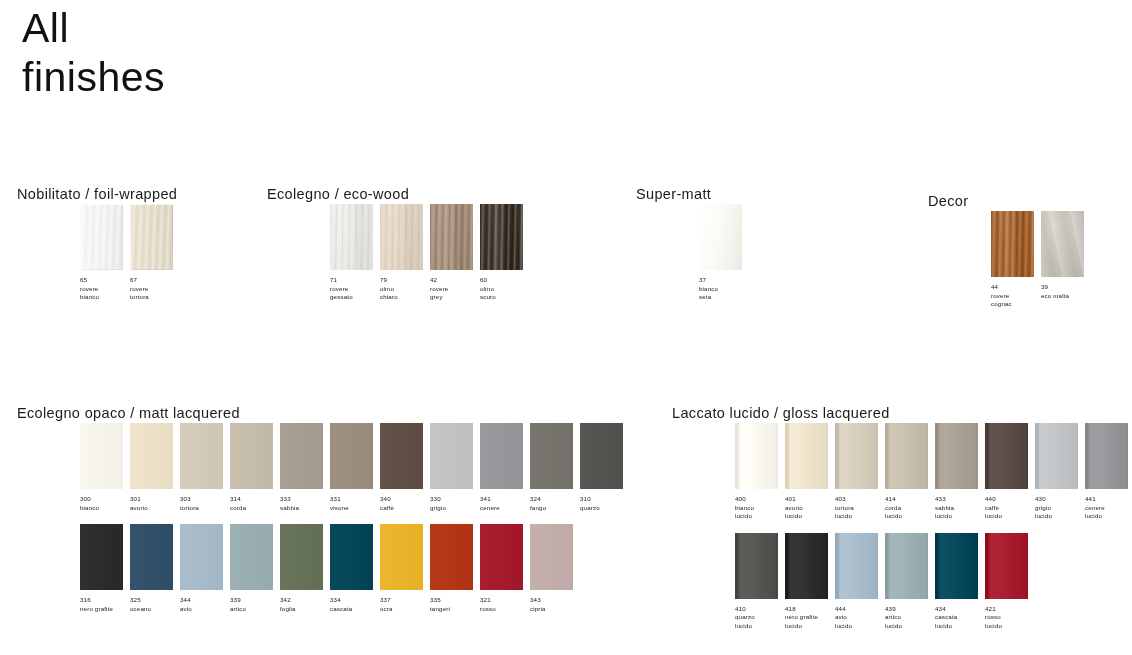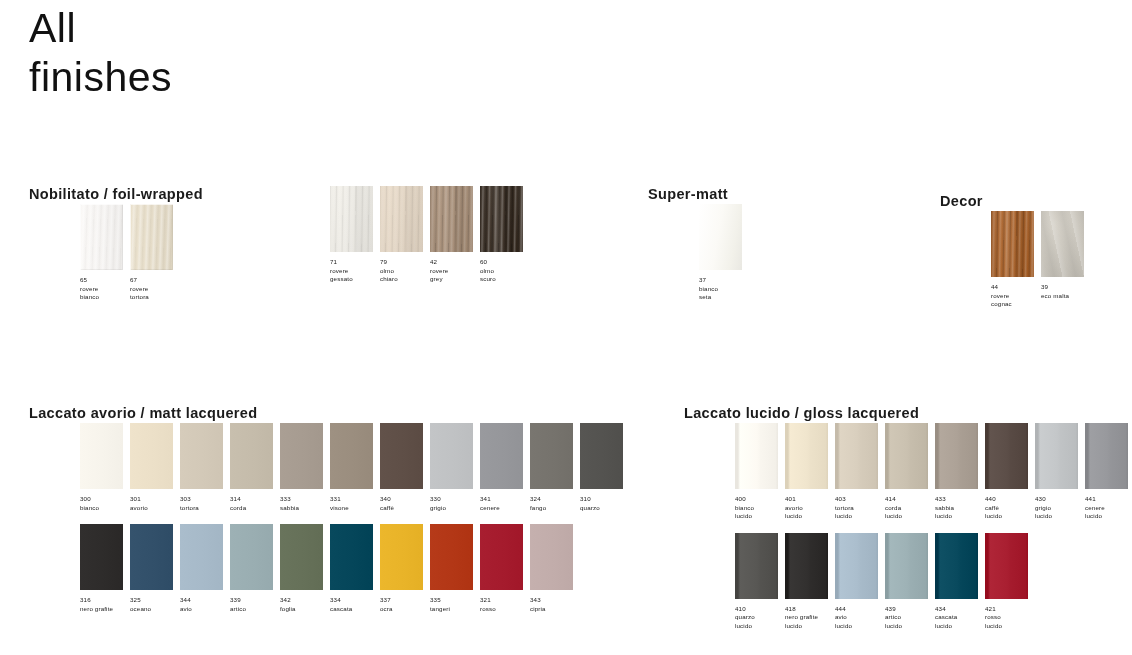--- a/index.html
+++ b/index.html
@@ -12,41 +12,41 @@
     height: 655px;
     position: relative;
     font-family: "Liberation Sans", sans-serif;
     color: #1a1a1a;
     overflow: hidden;
   }
 
   
   #page-title {
     position: absolute;
-    left: 29px;
+    left: 22px;
     top: 4px;
     font-size: 41px;
     line-height: 49px;
     font-weight: 300;
     letter-spacing: 0.5px;
     color: #111111;
     white-space: pre-line;
   }
 
   
   .section {
     position: absolute;
   }
   .section-title {
     font-size: 14.5px;
-    font-weight: 700;
+    font-weight: 400;
     letter-spacing: 0.35px;
     color: #1b1b1b;
     white-space: nowrap;
-    margin: 0 0 0 12px;
+    margin: 0 0 0 0;
     height: 18px;
   }
 
   .swatch-rows {
     position: relative;
   }
   .swatch-row {
     display: flex;
     align-items: flex-start;
   }
@@ -121,20 +121,21 @@
             <span class="swatch-code">67</span>
             <span class="swatch-name">rovere
 tortora</span>
           </div>
         </div>
       </div>
     </div>
 </div>
 
 <div class="section" id="sec-ecolegno">
+  <div class="section-title">Ecolegno / eco-wood</div>
   <div class="swatch-rows">
       <div class="swatch-row indent-row">
         <div class="swatch-cell">
           <div class="swatch-chip" style="background: rgb(236, 234, 228);">
             <div class="sheen" style="background: repeating-linear-gradient(91deg, rgba(0, 0, 0, 0.07) 0px, rgba(0, 0, 0, 0) 1.5px, rgba(255, 255, 255, 0.063) 3px, rgba(0, 0, 0, 0) 5px, rgba(0, 0, 0, 0.043) 6.5px), repeating-linear-gradient(89.3deg, rgba(0, 0, 0, 0.035) 0px, rgba(0, 0, 0, 0) 11px, rgba(255, 255, 255, 0.035) 17px, rgba(0, 0, 0, 0) 26px), linear-gradient(100deg, rgb(248, 246, 240), rgb(236, 234, 228) 48%, rgb(222, 220, 214));"></div>
           </div>
           <div class="swatch-label">
             <span class="swatch-code">71</span>
             <span class="swatch-name">rovere
 gessato</span>
@@ -213,21 +214,21 @@
           <div class="swatch-label">
             <span class="swatch-code">39</span>
             <span class="swatch-name">eco malta</span>
           </div>
         </div>
       </div>
     </div>
 </div>
 
 <div class="section" id="sec-opaco">
-  <div class="section-title">Laccato avorio / matt lacquered</div>
+  <div class="section-title">Ecolegno opaco / matt lacquered</div>
   <div class="swatch-rows">
       <div class="swatch-row indent-row">
         <div class="swatch-cell">
           <div class="swatch-chip" style="background: rgb(247, 244, 236);">
             <div class="sheen" style="background: linear-gradient(90deg, rgb(250, 247, 239), rgb(247, 244, 236) 50%, rgb(243, 240, 232));"></div>
           </div>
           <div class="swatch-label">
             <span class="swatch-code">300</span>
             <span class="swatch-name">bianco</span>
           </div>

